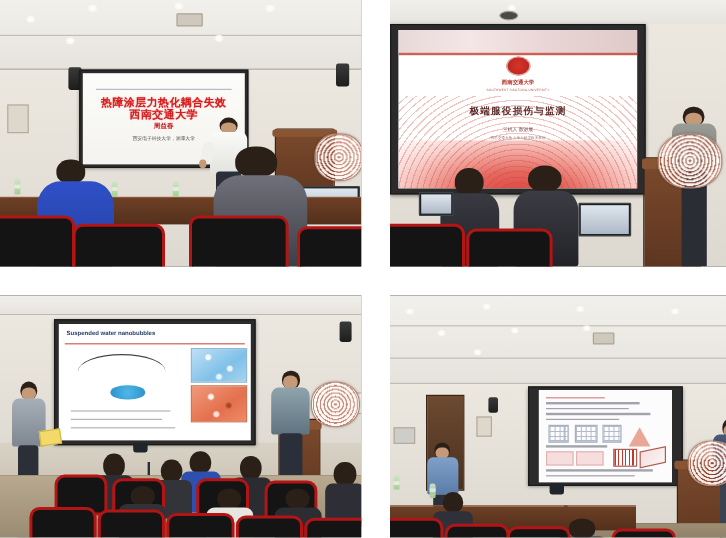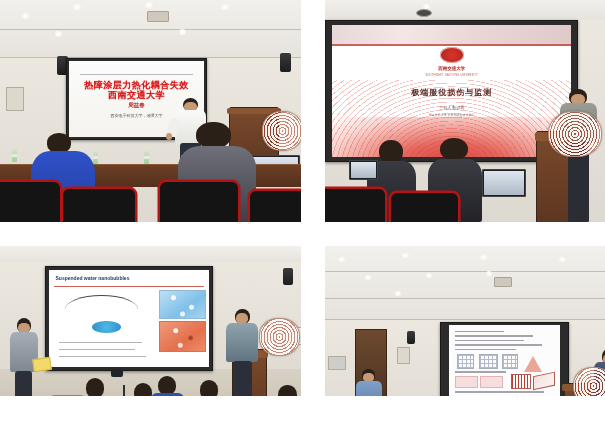--- a/index.html
+++ b/index.html
@@ -1,18 +1,18 @@
 <!DOCTYPE html>
 <html><head>
 <meta charset="utf-8">
 <style>
   html,body{margin:0;padding:0;background:#ffffff;}
   body{font-family:"Liberation Sans",sans-serif;}
   #collage{
-    position:relative;width:605px;height:396px;background:#ffffff;
+    position:relative;width:605px;height:448px;background:#ffffff;
     display:grid;grid-template-columns:301px 302px;grid-template-rows:222px 224px;
     column-gap:2px;row-gap:2px;overflow:hidden;gap:24px;
   }
   .panel{position:relative;overflow:hidden;background:#2a2a2a;}
 
   
   .ceiling{position:absolute;left:0;top:0;width:100%;background:linear-gradient(#f2f0ec,#e6e3dd);}
   .wall{position:absolute;left:0;width:100%;background:linear-gradient(#ece8e0,#ded9d0);}
   .wainscot{position:absolute;left:0;width:100%;background:linear-gradient(#d8d2c6,#cfc8ba);}
   .downlight{position:absolute;border-radius:50%;background:radial-gradient(circle,#ffffff 0%,#fbf8ef 45%,rgba(240,236,225,0) 80%);}
@@ -180,21 +180,21 @@
     <div class="chair" style="left:53%;top:82%;width:26%;height:20%;"></div>
     <div class="chair" style="left:83%;top:86%;width:24%;height:16%;"></div>
   </div>
 
   <div class="panel">
     <div class="ceiling" style="height:9%;"></div>
     <div class="downlight" style="left:32%;top:2%;width:9px;height:5px;"></div>
     <div class="proj-box" style="left:30%;top:4%;width:14px;height:6px;border-radius:50%;background:#4a4a4a;"></div>
     <div class="wall" style="top:9%;height:91%;"></div>
 
-    <div class="screenframe" style="left:0%;top:9%;width:70%;height:63%;padding-left:40px;">
+    <div class="screenframe" style="left:0%;top:9%;width:70%;height:63%;">
       <div class="screen">
         <div class="slide s2" style="inset:4px 6px 4px 6px;">
           <div class="wavetop"></div>
           <div class="wavebottom"></div>
           <div class="rings"></div>
           <div class="logo" style="left:45%;top:17%;width:10%;height:12%;"></div>
           <div class="uname" style="top:31%;font-size:4.5px;">西南交通大学</div>
           <div class="uname-en" style="top:37%;font-size:2.6px;letter-spacing:.2px;">SOUTHWEST JIAOTONG UNIVERSITY</div>
           <div class="t1" style="top:47%;font-size:8px;">极端服役损伤与监测</div>
           <div class="auth" style="top:61%;font-size:4px;">三机人  数进展</div>

